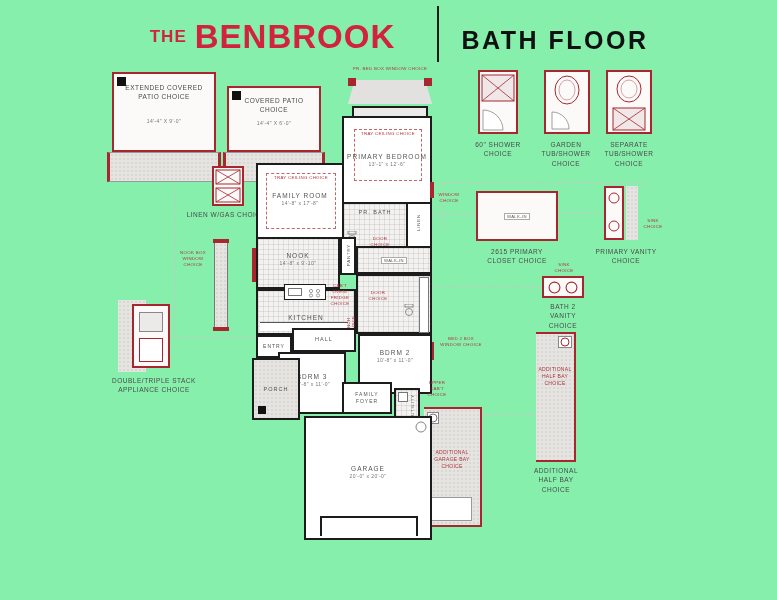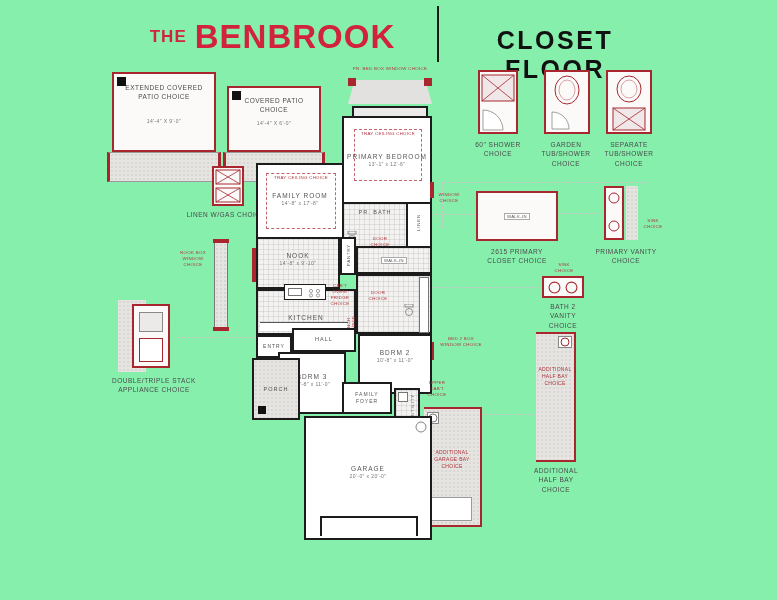--- a/index.html
+++ b/index.html
@@ -37,21 +37,21 @@
 </style>
 </head>
 <body>
 
 <div class="page">
 
   <div class="abs" style="left:130px;top:18px;width:285px;height:44px;text-align:center;">
     <span class="title-the">THE</span><span class="title-name">BENBROOK</span>
   </div>
   <div class="abs divider" style="left:437px;top:6px;width:2px;height:56px;"></div>
-  <div class="abs floor-title" style="left:455px;top:26px;width:200px;">CLOSET FLOOR</div>
+  <div class="abs floor-title" style="left:455px;top:26px;width:200px;">BATH FLOOR</div>
 
   <div class="dash-v" style="left:175px;top:186px;height:152px;"></div>
   <div class="dash-v" style="left:271px;top:186px;height:54px;"></div>
   <div class="dash-h" style="left:177px;top:337px;width:80px;"></div>
   <div class="dash-h" style="left:442px;top:182px;width:206px;"></div>
   <div class="dash-v" style="left:442px;top:182px;height:46px;"></div>
   <div class="dash-h" style="left:434px;top:214px;width:42px;"></div>
   <div class="dash-h" style="left:560px;top:213px;width:42px;"></div>
   <div class="dash-h" style="left:434px;top:287px;width:106px;"></div>
   <div class="dash-h" style="left:484px;top:414px;width:52px;"></div>

